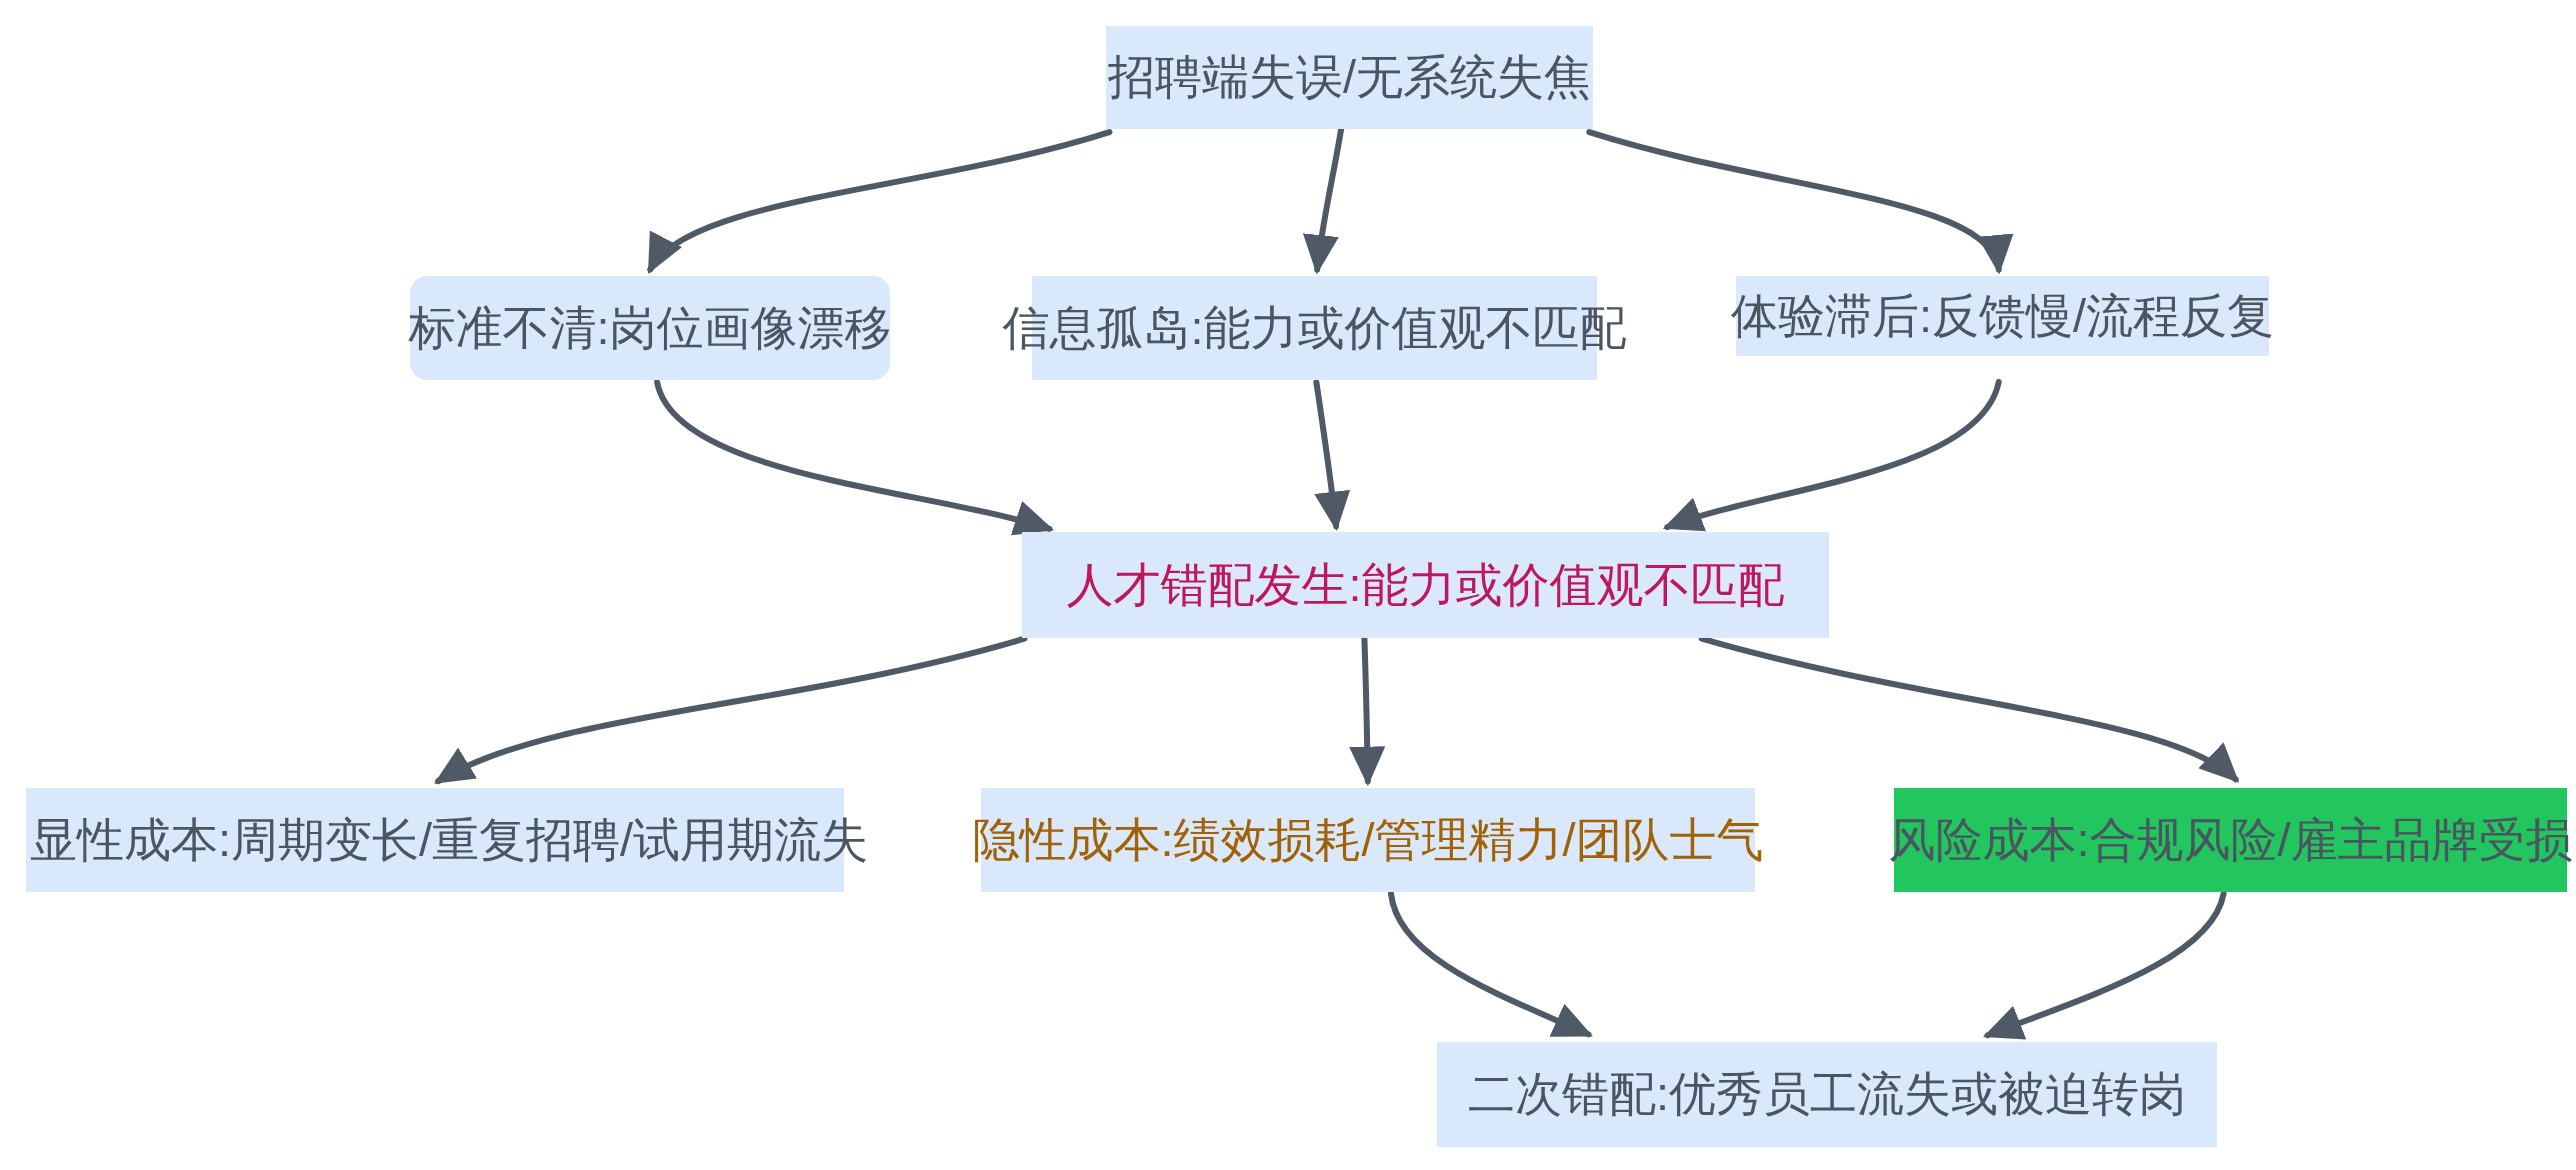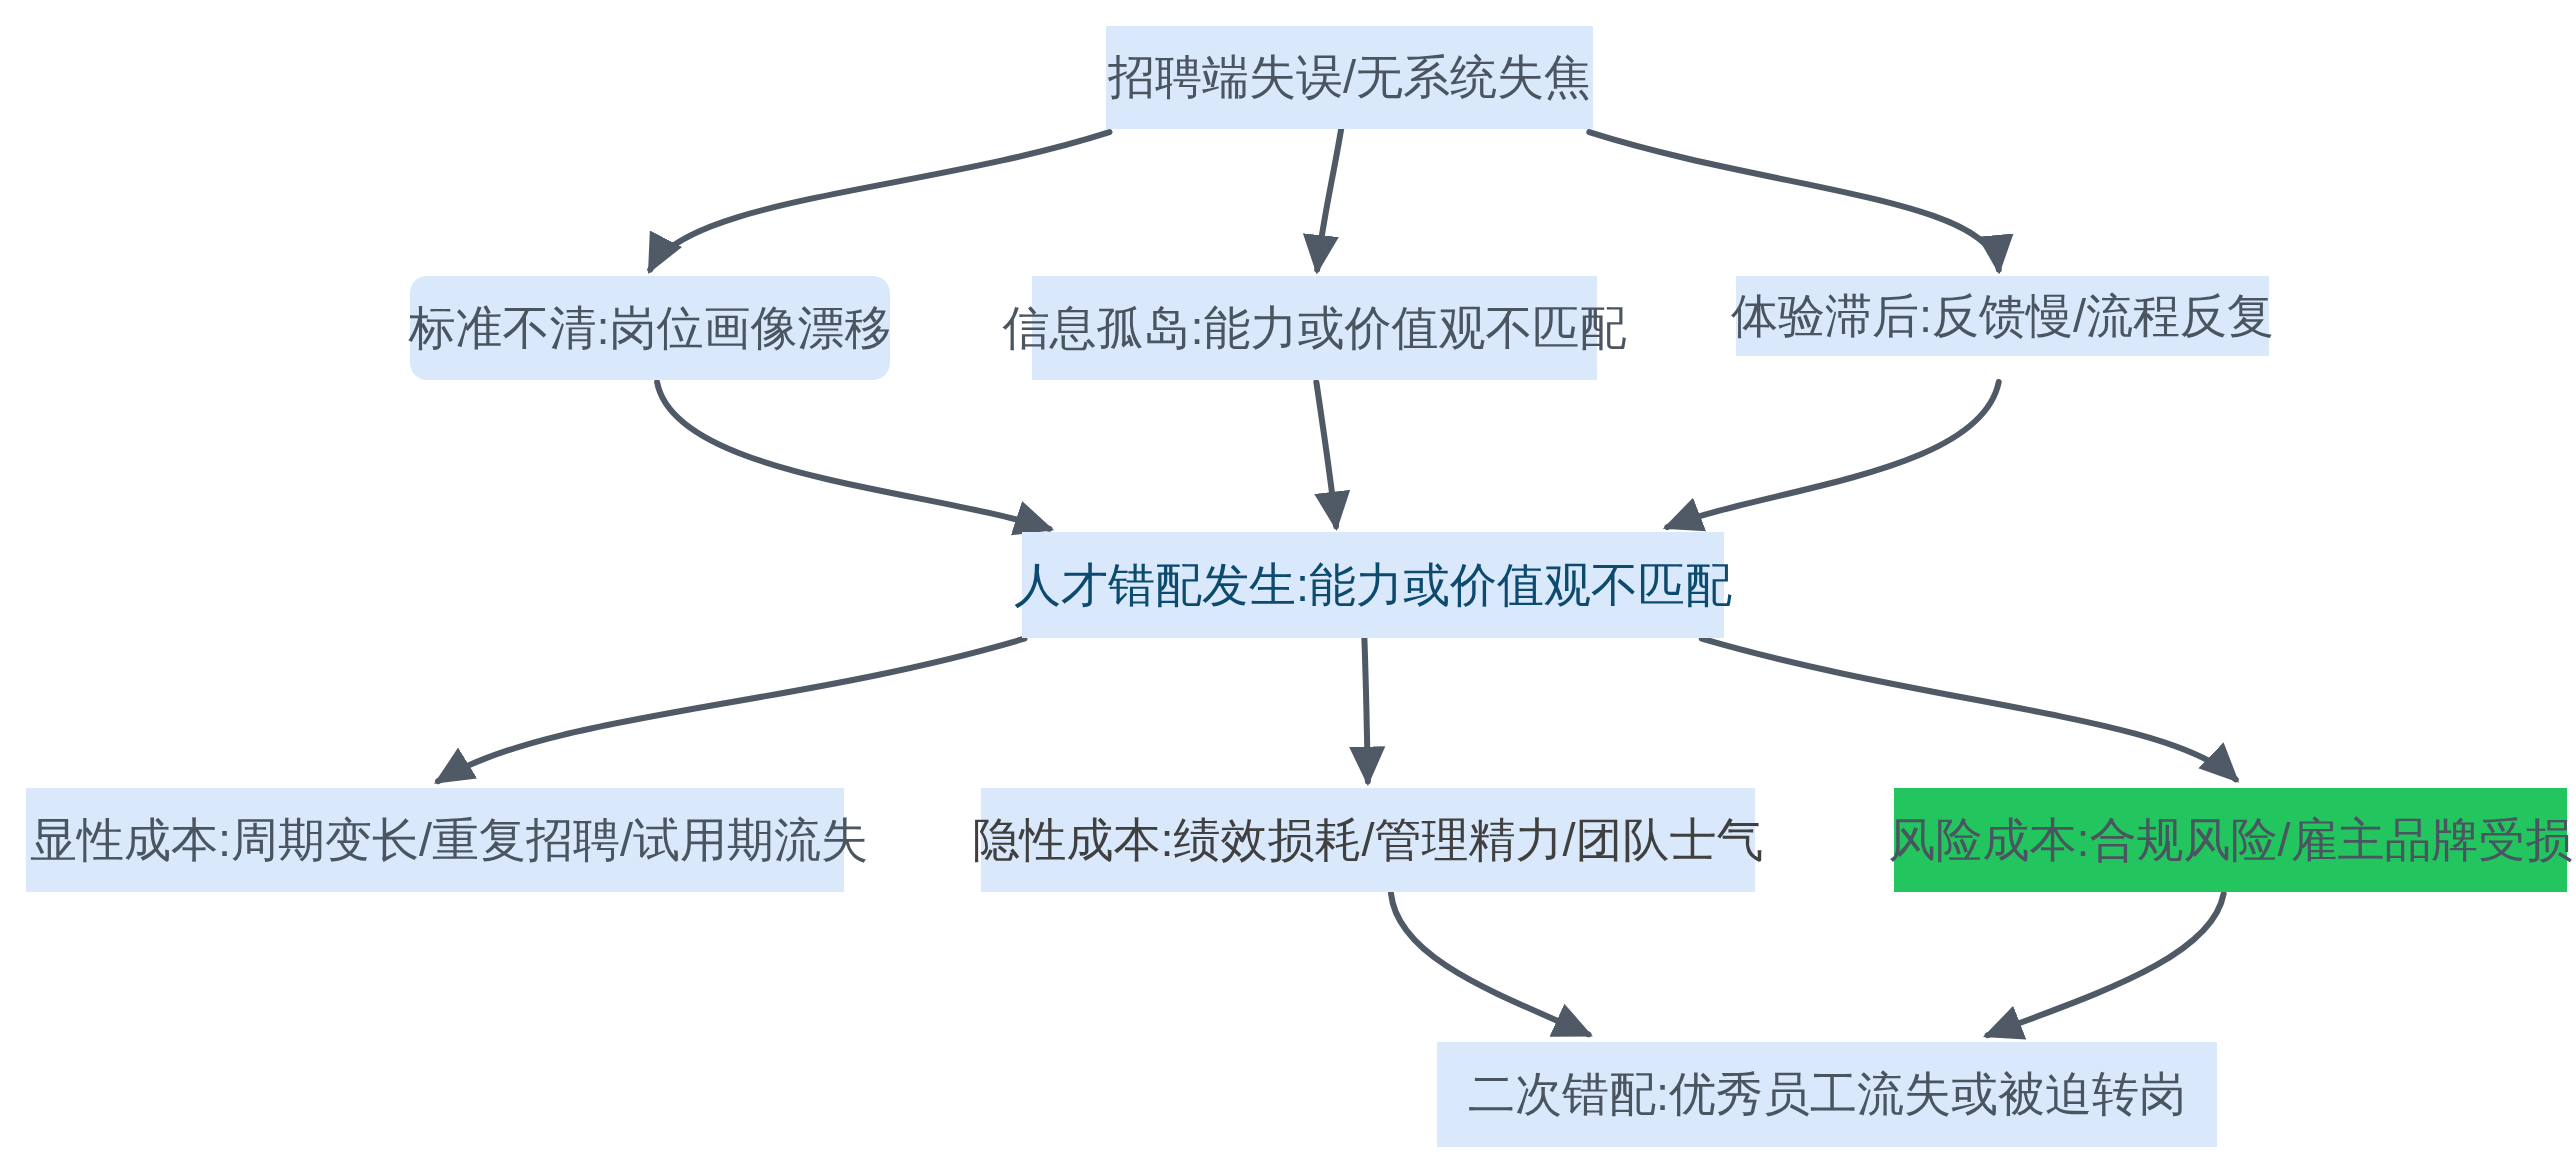--- a/index.html
+++ b/index.html
@@ -64,27 +64,27 @@
       </div>
       <div class="node" style="left: 410px; top: 276px; width: 480px; height: 104px; background: rgb(218, 232, 252); color: rgb(74, 85, 96); border-radius: 17px;">
         <span>标准不清:岗位画像漂移</span>
       </div>
       <div class="node" style="left: 1032px; top: 276px; width: 565px; height: 104px; background: rgb(218, 232, 252); color: rgb(74, 85, 96);">
         <span>信息孤岛:能力或价值观不匹配</span>
       </div>
       <div class="node" style="left: 1736px; top: 276px; width: 533px; height: 80px; background: rgb(218, 232, 252); color: rgb(74, 85, 96);">
         <span>体验滞后:反馈慢/流程反复</span>
       </div>
-      <div class="node" style="left: 1022px; top: 532px; width: 702px; height: 106px; background: rgb(218, 232, 252); color: #0c4a6e;">
+      <div class="node" style="left: 1022px; top: 532px; width: 807px; height: 106px; background: rgb(218, 232, 252); color: #be185d;">
         <span>人才错配发生:能力或价值观不匹配</span>
       </div>
       <div class="node" style="left: 26px; top: 788px; width: 818px; height: 104px; background: rgb(218, 232, 252); color: rgb(74, 85, 96); padding-left: 28px;">
         <span>显性成本:周期变长/重复招聘/试用期流失</span>
       </div>
-      <div class="node" style="left: 981px; top: 788px; width: 774px; height: 104px; background: rgb(218, 232, 252); color: #404040;">
+      <div class="node" style="left: 981px; top: 788px; width: 774px; height: 104px; background: rgb(218, 232, 252); color: #a16207;">
         <span>隐性成本:绩效损耗/管理精力/团队士气</span>
       </div>
       <div class="node" style="left: 1894px; top: 788px; width: 673px; height: 104px; background: #22c55e; color: rgb(74, 85, 96);">
         <span>风险成本:合规风险/雇主品牌受损</span>
       </div>
       <div class="node" style="left: 1437px; top: 1042px; width: 780px; height: 105px; background: rgb(218, 232, 252); color: rgb(74, 85, 96);">
         <span>二次错配:优秀员工流失或被迫转岗</span>
       </div>
     </div>
 </div>

